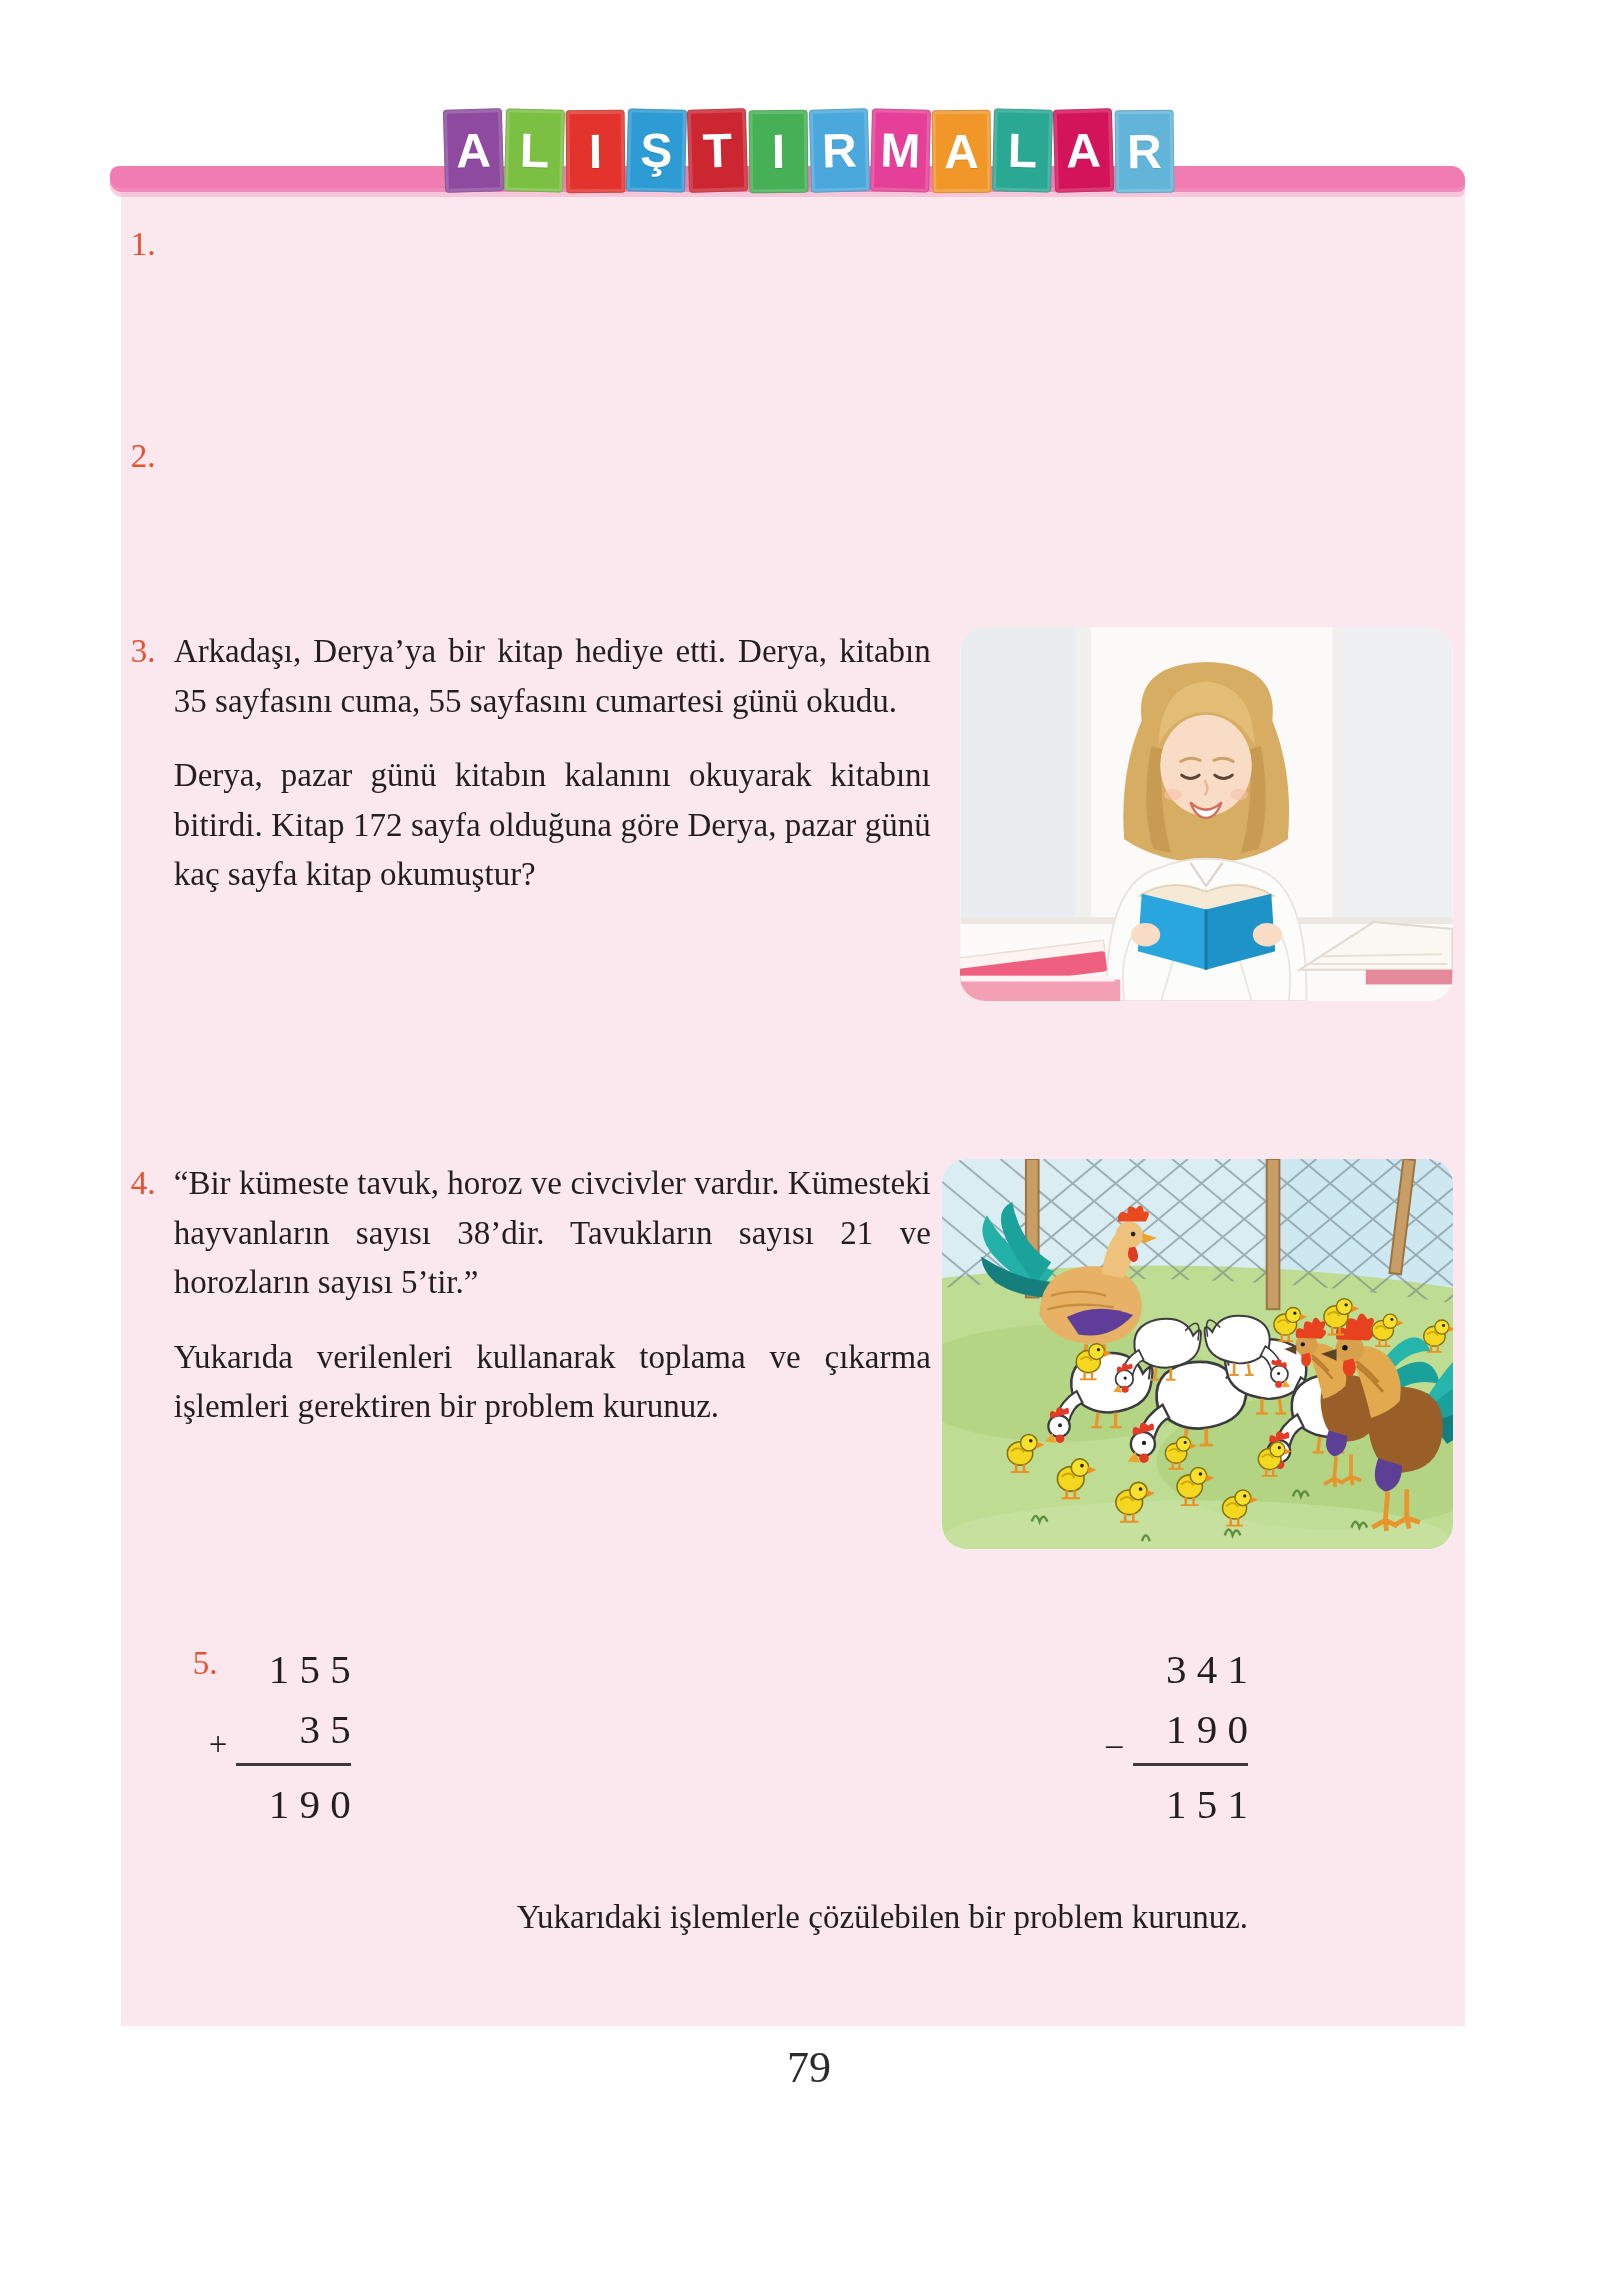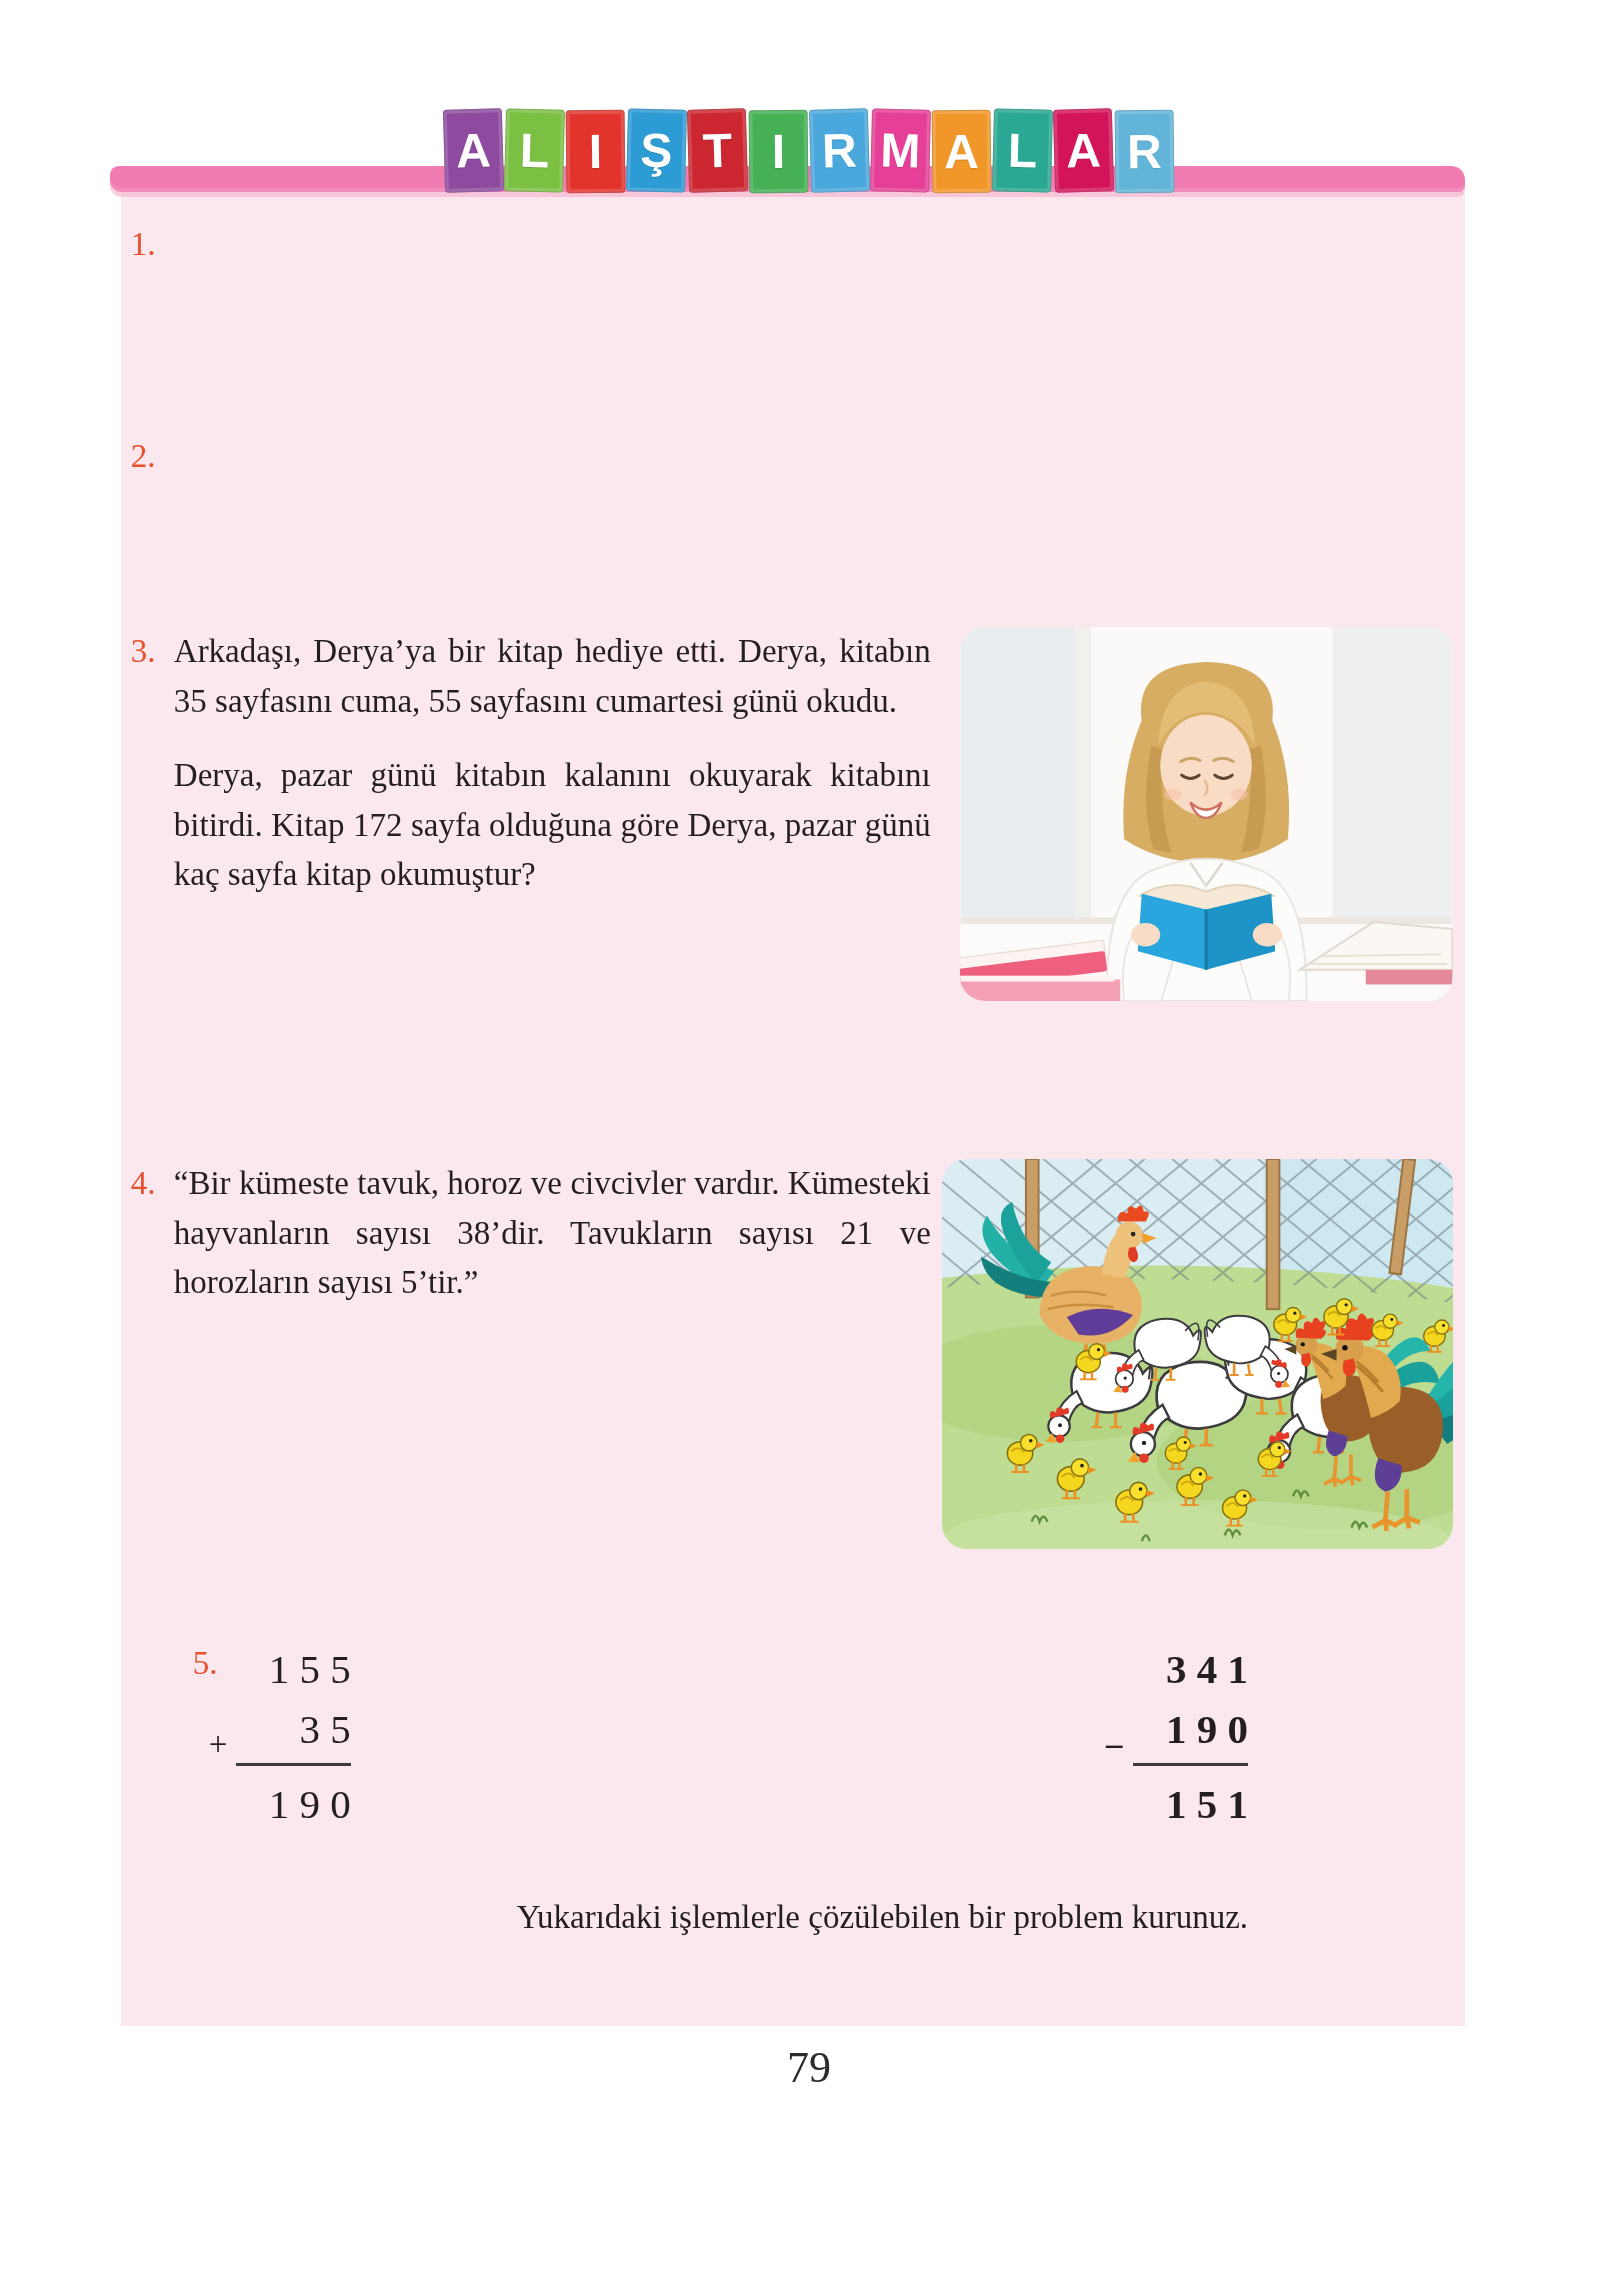--- a/index.html
+++ b/index.html
@@ -67,21 +67,21 @@
     line-height:0;background:#fff;
   }
   .photo svg{display:block;}
   
   .q5{padding-left:62px;}
   .math-row{display:flex;align-items:flex-start;justify-content:space-between;}
   .opcol{
     position:relative;width:115px;
     font-size:41px;line-height:60px;text-align:right;
   }
-  .opcol + .opcol{margin-left:57px;font-weight:bold;}
+  .opcol + .opcol{margin-left:57px;}
   .op-bottom{
     position:relative;
     border-bottom:3.9px solid #3b3b3d;
     padding-bottom:3.9px;
   }
   .op-sign{
     position:absolute;left:-27px;bottom:2px;
     font-size:33px;line-height:1;
   }
   .op-result{padding-top:7.8px;}
@@ -214,20 +214,21 @@
           <rect x="-8" y="362" width="172" height="22" fill="#f3a0b4"></rect>
           <rect x="-8" y="358" width="166" height="6" fill="#fdf3f0"></rect>
         </svg>
       </div>
     </div>
 
     <div class="q q4">
       <span class="qnum">4.</span>
       <div class="qtext w-narrow">
         <p>“Bir kümeste tavuk, horoz ve civcivler vardır. Kümesteki hayvanların sayısı 38’dir. Tavukların sayısı 21 ve horozların sayısı 5’tir.”</p>
+        <p>Yukarıda verilenleri kullanarak toplama ve çıkarma işlemleri gerektiren bir problem kurunuz.</p>
       </div>
 
       <div class="photo" style="width:511px;height:390px;">
         <svg viewBox="0 0 524 400" width="511" height="390" role="img">
           <defs>
             <clipPath id="meshClip">
                 <path d="M0 0 H524 V148 Q262 108 0 132 Z"></path>
               </clipPath>
             <g id="chick">
               <ellipse cx="0" cy="2" rx="13" ry="12" fill="#f6d71f" stroke="#857112" stroke-width="1.6"></ellipse>

